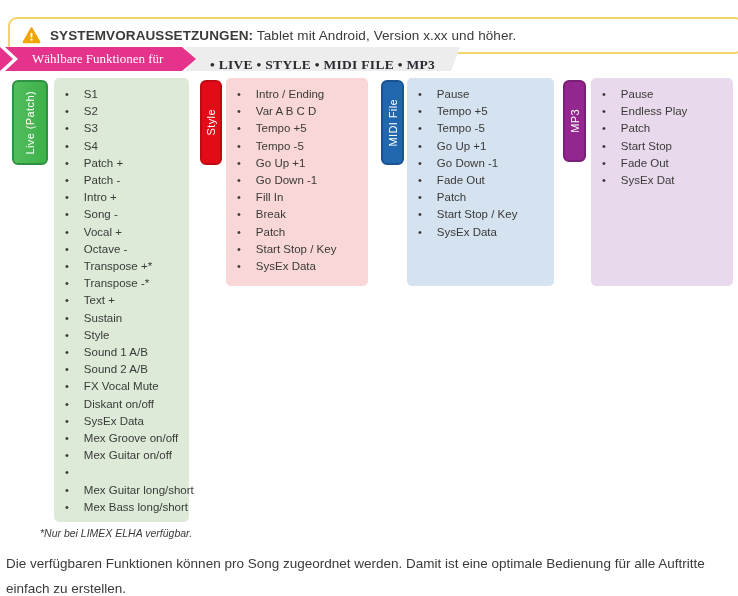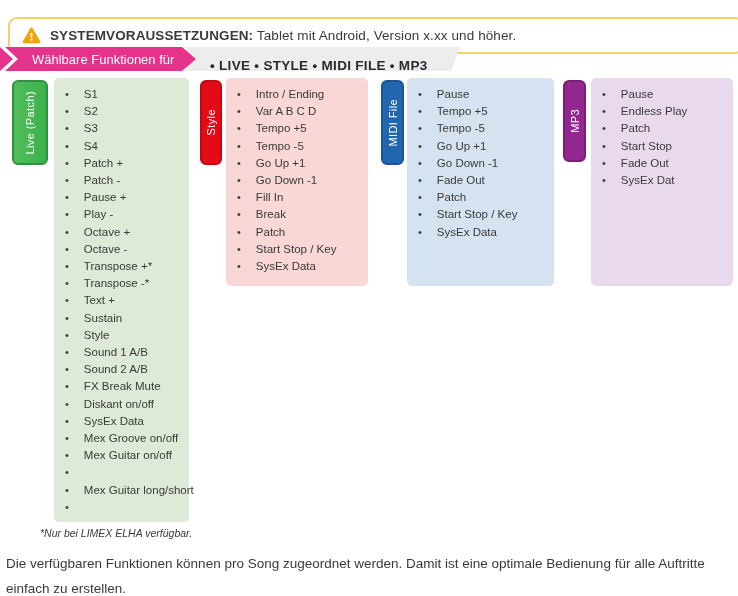--- a/index.html
+++ b/index.html
@@ -9,21 +9,21 @@
 
   
   .warn-box { position:absolute; left:8px; top:17px; width:736px; height:37px;
     border:2px solid #f3d468; border-radius:9px; background:#ffffff;
     display:flex; align-items:center; padding:0 12px; }
   .warn-icon { width:19px; height:17px; margin-right:9px; flex:0 0 auto; }
   .warn-text { font-size:13.5px; letter-spacing:0.1px; color:#3a3a38; white-space:nowrap; }
   .warn-text .lbl { font-weight:bold; }
 
   
-  .ribbon-row { position:absolute; left:0; top:47px; width:738px; height:24px; }
+  .ribbon-row { position:absolute; left:0; top:47px; width:738px; height:24px;font-family:Liberation Serif, serif; }
   .gray-strip { position:absolute; left:186px; top:0; width:274px; height:24px;
     background:#ededed; clip-path:polygon(0 0, 100% 0, calc(100% - 9px) 100%, 0 100%); z-index:0; }
   .mini-chevron { position:absolute; left:0; top:0; width:13px; height:24px;
     background:#e5338b; clip-path:polygon(0 0, 100% 50%, 0 100%); z-index:2; }
   .ribbon { position:absolute; left:5px; top:0; width:191px; height:24px;
     background:#e5338b; z-index:1;
     clip-path:polygon(0 0, 177px 0, 100% 50%, 177px 100%, 0 100%, 13px 50%);
     display:flex; align-items:center; }
   .ribbon-label { color:#ffffff; font-size:13px; padding-left:27px; white-space:nowrap; }
   .modes { position:absolute; left:210px; top:0; height:36px; display:flex; align-items:center;
@@ -96,29 +96,29 @@
       <div class="fn-item">
         <span class="bullet">•</span>
         <span class="fn-label">Patch +</span>
       </div>
       <div class="fn-item">
         <span class="bullet">•</span>
         <span class="fn-label">Patch -</span>
       </div>
       <div class="fn-item">
         <span class="bullet">•</span>
-        <span class="fn-label">Pause +</span>
-      </div>
-      <div class="fn-item">
-        <span class="bullet">•</span>
-        <span class="fn-label">Play -</span>
-      </div>
-      <div class="fn-item">
-        <span class="bullet">•</span>
-        <span class="fn-label">Octave +</span>
+        <span class="fn-label">Intro +</span>
+      </div>
+      <div class="fn-item">
+        <span class="bullet">•</span>
+        <span class="fn-label">Song -</span>
+      </div>
+      <div class="fn-item">
+        <span class="bullet">•</span>
+        <span class="fn-label">Vocal +</span>
       </div>
       <div class="fn-item">
         <span class="bullet">•</span>
         <span class="fn-label">Octave -</span>
       </div>
       <div class="fn-item">
         <span class="bullet">•</span>
         <span class="fn-label">Transpose +*</span>
       </div>
       <div class="fn-item">
@@ -140,21 +140,21 @@
       <div class="fn-item">
         <span class="bullet">•</span>
         <span class="fn-label">Sound 1 A/B</span>
       </div>
       <div class="fn-item">
         <span class="bullet">•</span>
         <span class="fn-label">Sound 2 A/B</span>
       </div>
       <div class="fn-item">
         <span class="bullet">•</span>
-        <span class="fn-label">FX Break Mute</span>
+        <span class="fn-label">FX Vocal Mute</span>
       </div>
       <div class="fn-item">
         <span class="bullet">•</span>
         <span class="fn-label">Diskant on/off</span>
       </div>
       <div class="fn-item">
         <span class="bullet">•</span>
         <span class="fn-label">SysEx Data</span>
       </div>
       <div class="fn-item">
@@ -167,20 +167,21 @@
       </div>
       <div class="fn-item">
         <span class="bullet">•</span>
       </div>
       <div class="fn-item">
         <span class="bullet">•</span>
         <span class="fn-label">Mex Guitar long/short</span>
       </div>
       <div class="fn-item">
         <span class="bullet">•</span>
+        <span class="fn-label">Mex Bass long/short</span>
       </div>
     </div>
 
   <div class="vtab tab-style">
     <span class="vtab-label">Style</span>
   </div>
   <div class="fnbox box-style">
       <div class="fn-item">
         <span class="bullet">•</span>
         <span class="fn-label">Intro / Ending</span>

